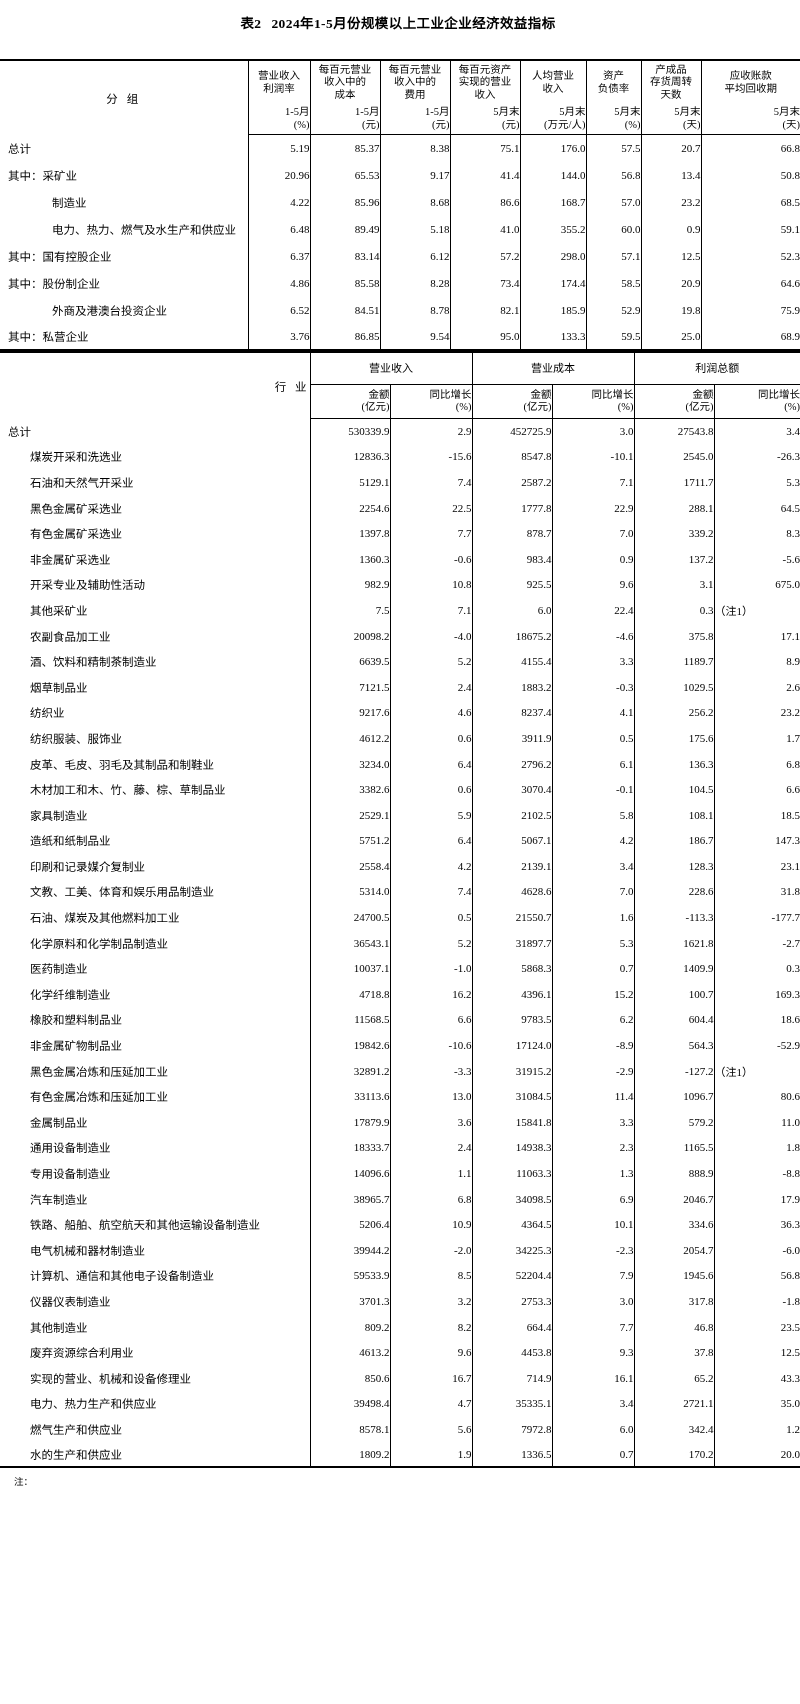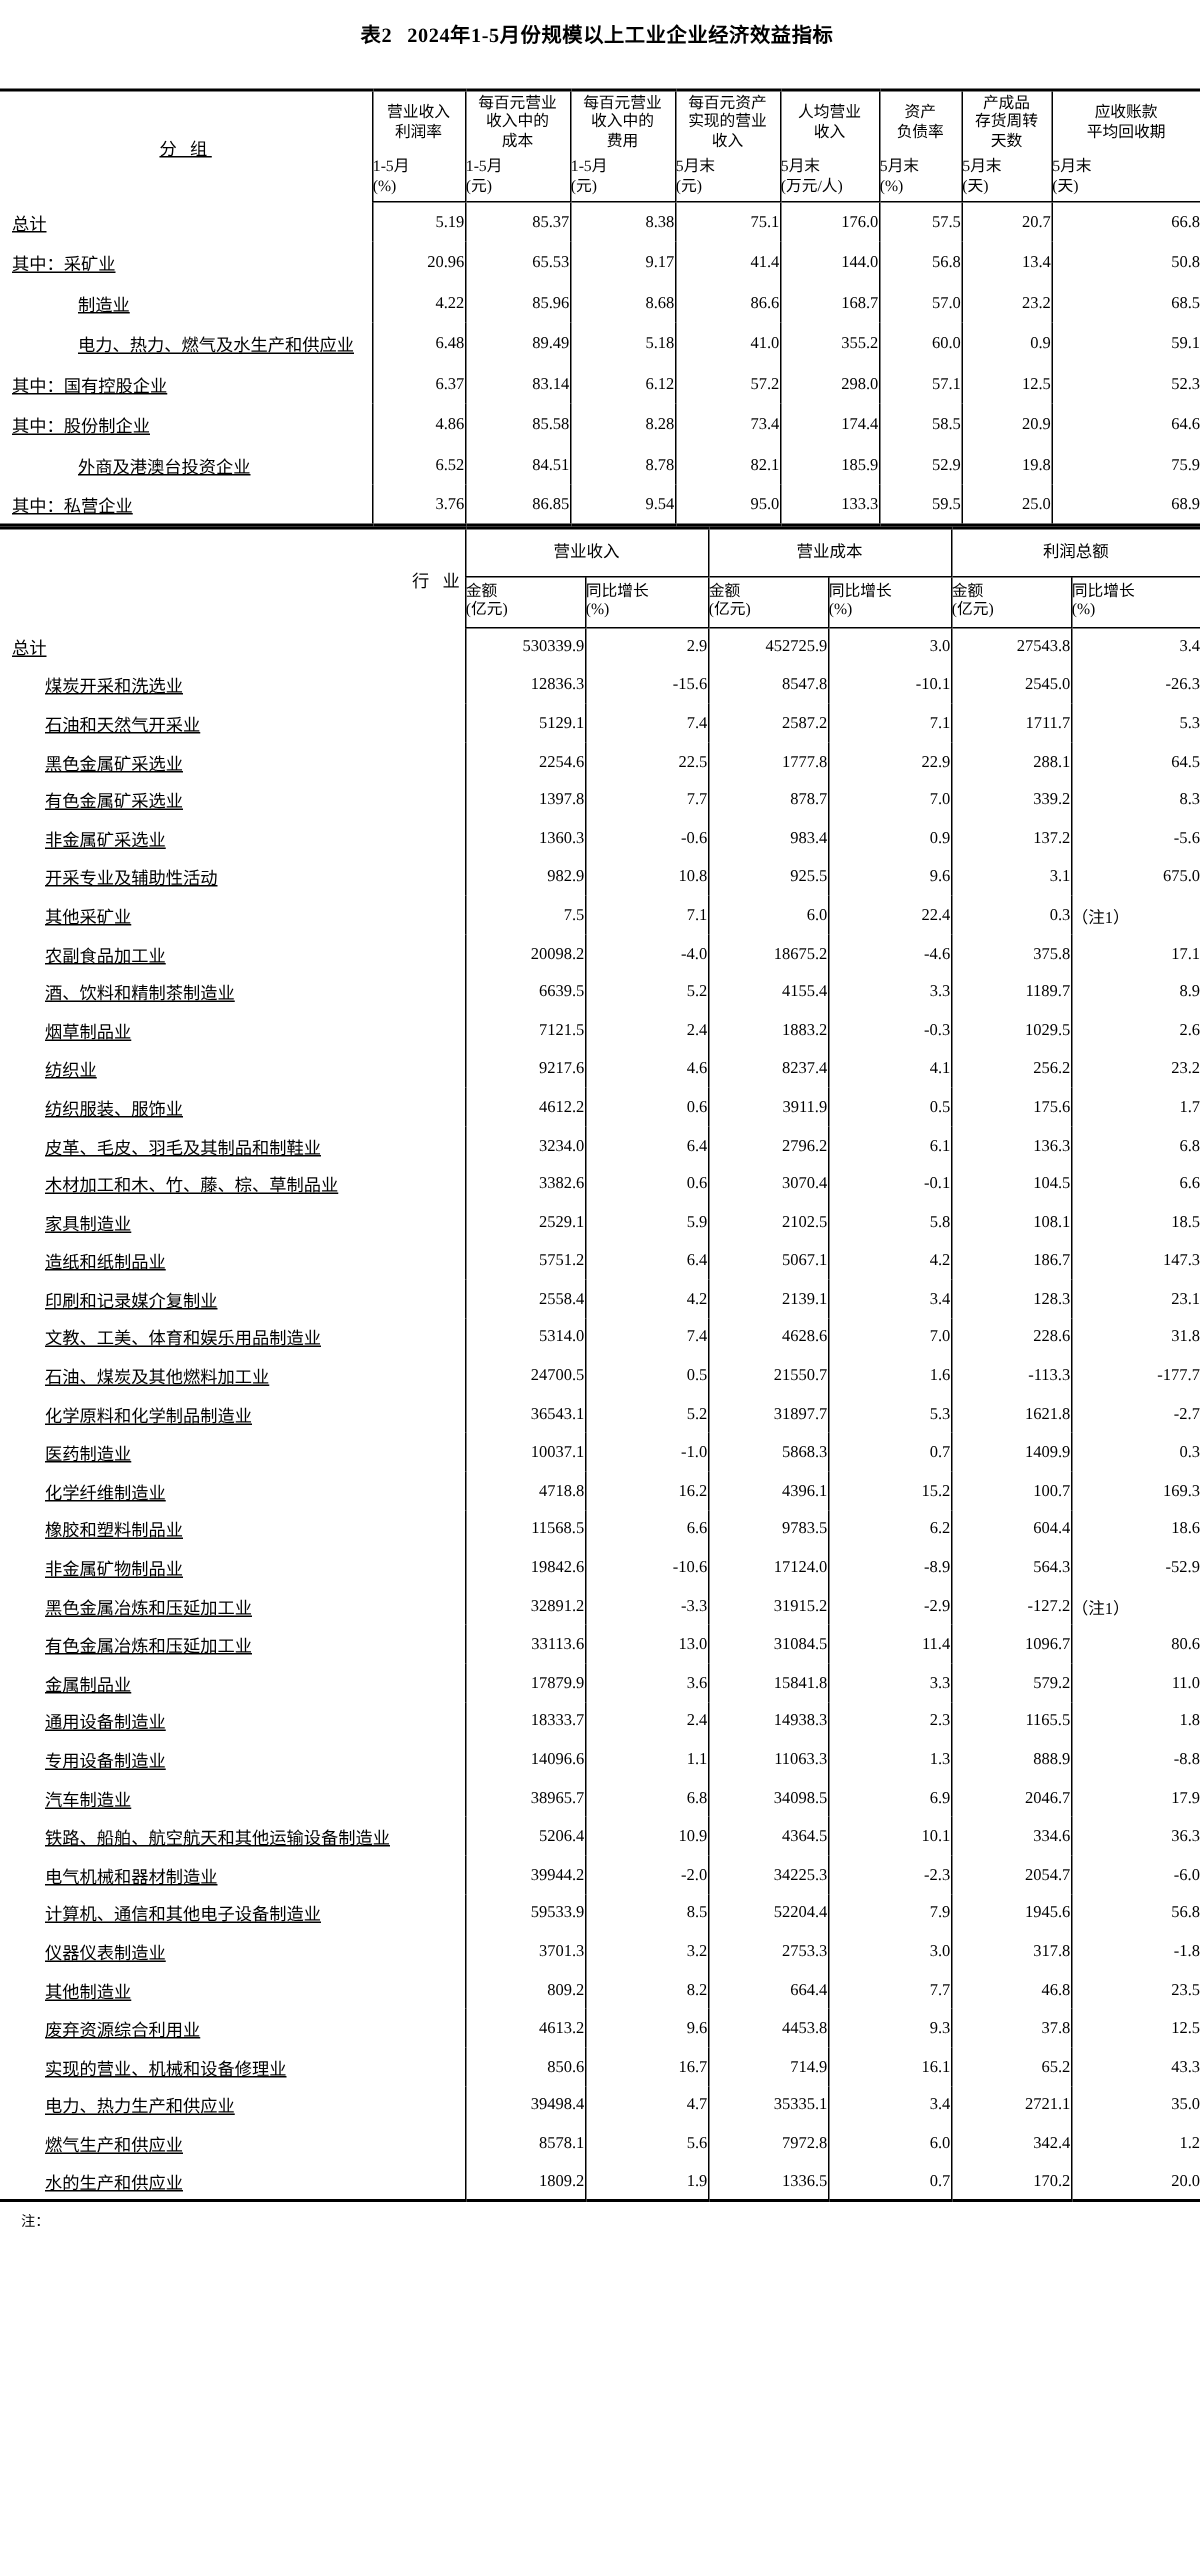--- a/index.html
+++ b/index.html
@@ -65,33 +65,32 @@
     font-size: 10.5px;
     padding: 2px 1px;
   }
   .hcell.big { font-size: 11px; }
   .grpcell {
     text-align: center;
     font-size: 11.5px;
     letter-spacing: 3px;
   }
   .unit {
-    text-align: left;
+    text-align: right;
     font-size: 10.5px;
     line-height: 1.18;
     padding: 2px 1px;
   }
 
   
   .lbl {
     text-align: left;
     font-size: 11.5px;
     padding-left: 8px;
     white-space: nowrap;
-    text-decoration: underline;
   }
   .lbl.ind0 { padding-left: 8px; }
   .lbl.ind1 { padding-left: 30px; }
   .lbl.ind2 { padding-left: 52px; }
   .num {
     text-align: right;
     font-size: 11px;
     padding-right: 7px;
     white-space: nowrap;
     font-variant-numeric: tabular-nums;
@@ -135,21 +134,21 @@
           <col style="width:70px">
           <col style="width:70px">
           <col style="width:70px">
         <col style="width:66px">
           <col style="width:55px">
           <col style="width:60px">
           <col style="width:99px">
       </colgroup>
       <thead>
         <tr>
-          <td class="rule-top grpcell" rowspan="2" style="height:58px;text-decoration:underline;">分  组</td>
+          <td class="rule-top grpcell" rowspan="2" style="height:58px;">分  组</td>
           <td class="rule-top vl hcell" style="height:44px;">
             <div>营业收入</div>
             <div>利润率</div>
           </td>
           <td class="rule-top vl hcell">
             <div>每百元营业</div>
             <div>收入中的</div>
             <div>成本</div>
           </td>
           <td class="rule-top vl hcell">

